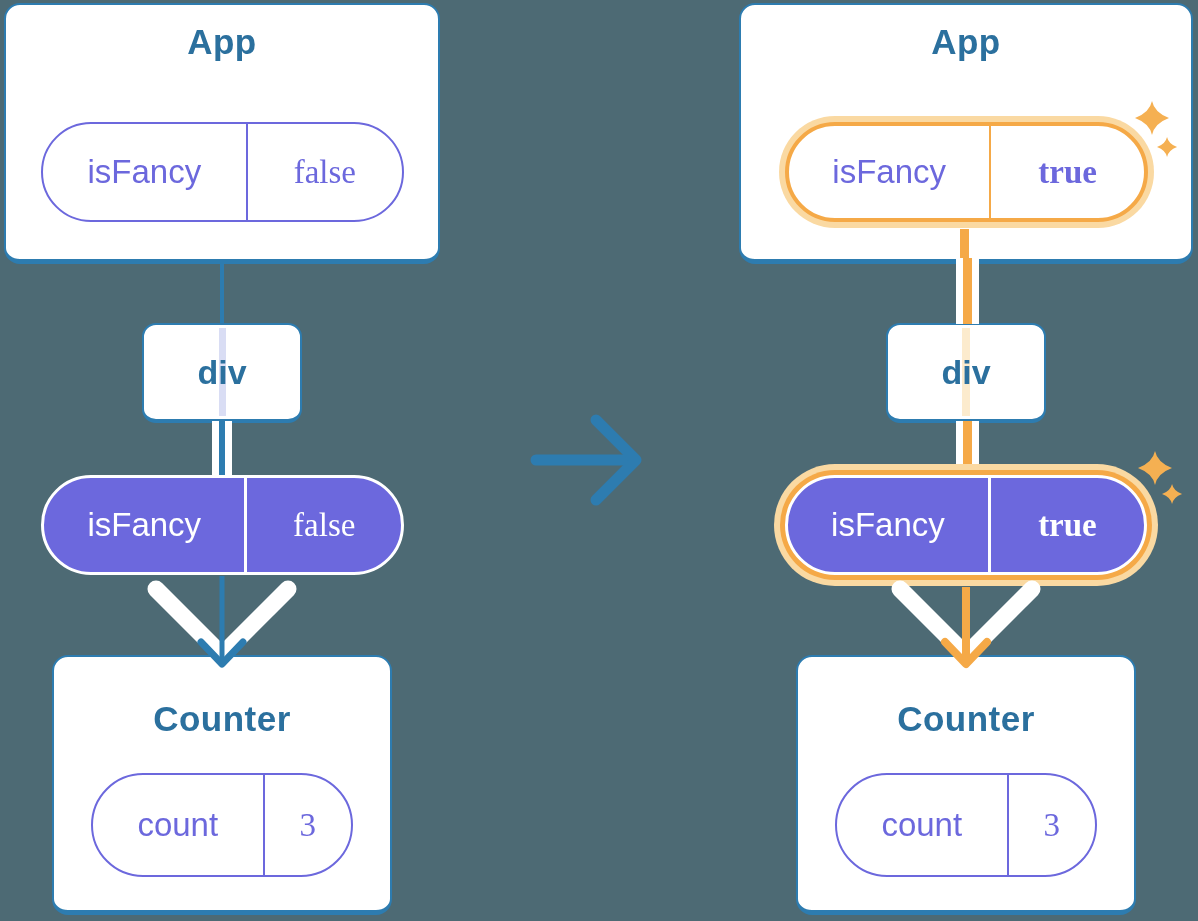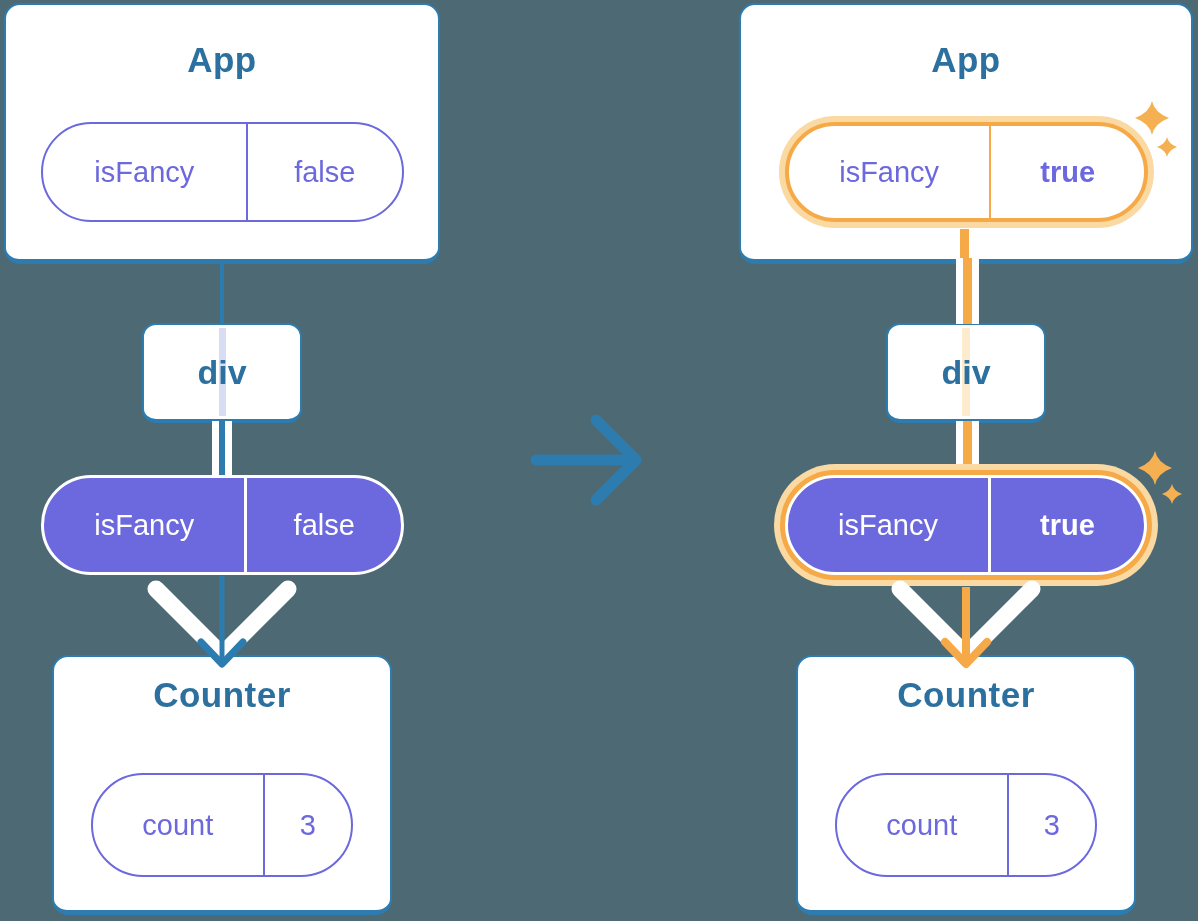--- a/index.html
+++ b/index.html
@@ -18,51 +18,51 @@
     border-radius:16px;
     box-sizing:border-box;
   }
   .card-title{
     text-align:center;
     font-size:35px;
     font-weight:600;
     letter-spacing:.5px;
     color:var(--blue-text,#2B709E);
   }
-  .app-card .card-title{padding-top:35px;}
-  .counter-card .card-title{padding-top:18px;}
+  .app-card .card-title{padding-top:17px;}
+  .counter-card .card-title{padding-top:42px;}
   .div-card{
     border-radius:14px;
     border-bottom-width:4px;
     display:flex;align-items:center;justify-content:center;text-align:center;
   }
   .div-label{
     position:relative;z-index:2;
     font-size:34px;font-weight:600;
     color:var(--blue-text,#2B709E);
   }
   .stripe{
     position:absolute;z-index:1;
     top:3px;bottom:3px;left:50%;
     width:7px;margin-left:-3.5px;
   }
   .pill{
     position:absolute;
     display:flex;
     border-radius:70px;
     box-sizing:border-box;
-    font-size:29px;
+    font-size:33px;
     z-index:2;
   }
   .seg{
     display:flex;align-items:center;justify-content:center;
     height:100%;box-sizing:border-box;
   }
   .seg:first-child{width:57%;}
-  .seg:last-child{width:43%;}
+  .seg:last-child{width:43%;font-family:Liberation Serif, serif;}
   .count-pill .seg:first-child{width:66.5%;}
   .count-pill .seg:last-child{width:33.5%;}
   .pill-outline{
     background:var(--card-bg,#fff);
     border:2.5px solid var(--purple,#6C68DD);
     color:var(--purple,#6C68DD);
   }
   .pill-outline .seg:first-child{border-right:2px solid var(--purple,#6C68DD);}
   .pill-highlight{
     background:var(--card-bg,#fff);

